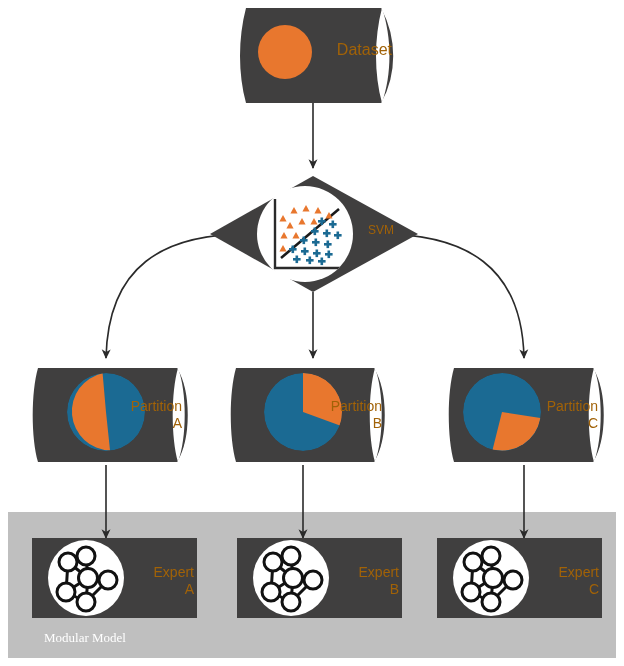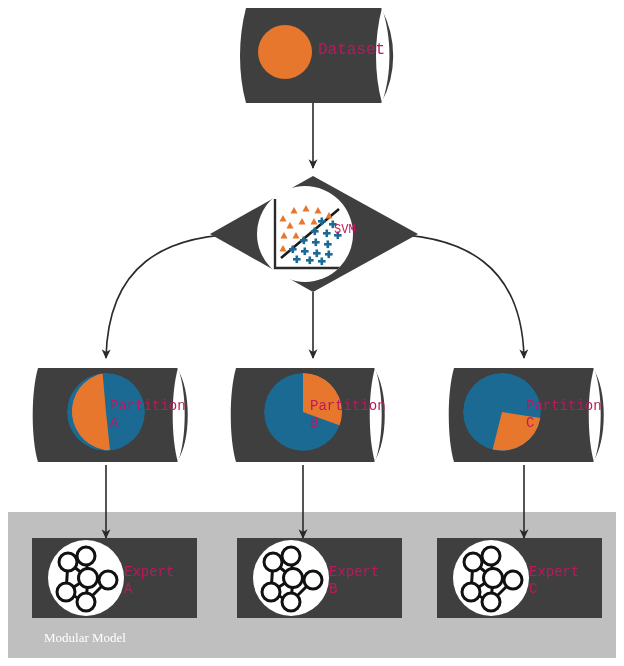--- a/index.html
+++ b/index.html
@@ -7,23 +7,23 @@
     width:624px;height:666px;
     background:#ffffff;
     font-family:"Liberation Serif", serif;
     overflow:hidden;
     position:relative;
   }
   #stage{position:absolute;left:0;top:0;width:624px;height:666px;}
   svg.layer{position:absolute;left:0;top:0;width:624px;height:666px;}
   .nodelabel{
     position:absolute;
-    color:#be185d;
-    font-family:Liberation Mono, monospace;
-    text-align:left;
+    color:#a16207;
+    font-family:Liberation Sans, sans-serif;
+    text-align:right;
     line-height:1.18;
     white-space:pre-line;
     pointer-events:none;
   }
   .banner-label{
     position:absolute;
     color:#ffffff;
     font-family:"Liberation Serif", serif;
     text-align:left;
     font-size:13px;

